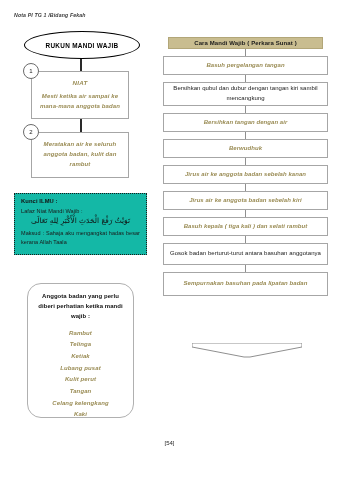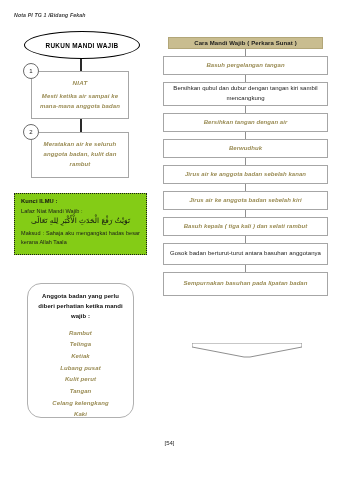--- a/index.html
+++ b/index.html
@@ -112,21 +112,21 @@
   }
 
   
   .kunci-box {
     position: absolute;
     left: 14px;
     top: 193px;
     width: 133px;
     height: 62px;
     border: 1.4px dotted #1a1a1a;
-    background: #84cc16;
+    background: #14b8a6;
     box-sizing: border-box;
     padding: 4px 6px 3px 6px;
   }
   .kunci-title {
     font-size: 5.8px;
     font-weight: bold;
     color: #111;
     margin-bottom: 3.5px;
     letter-spacing: 0.1px;
   }

